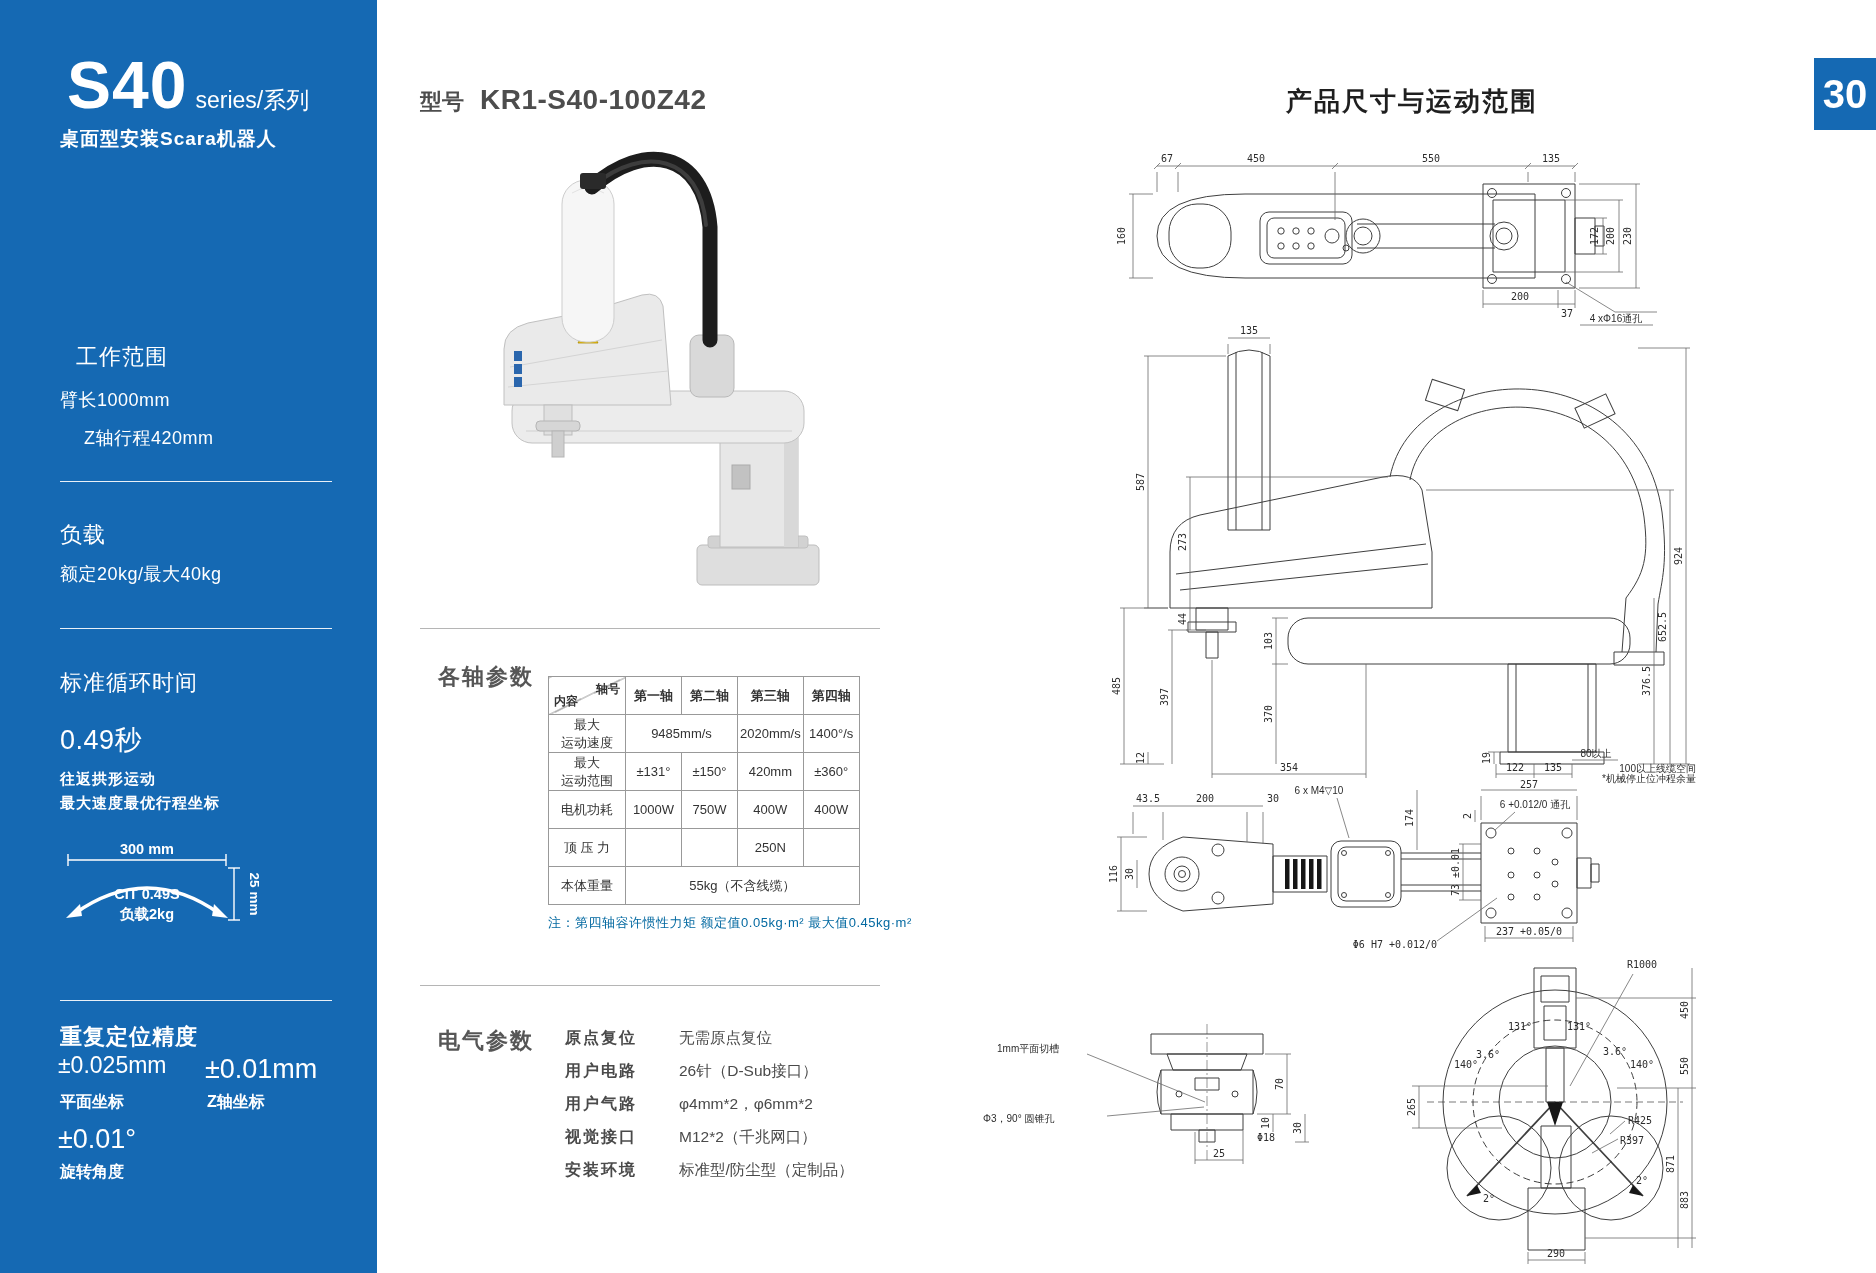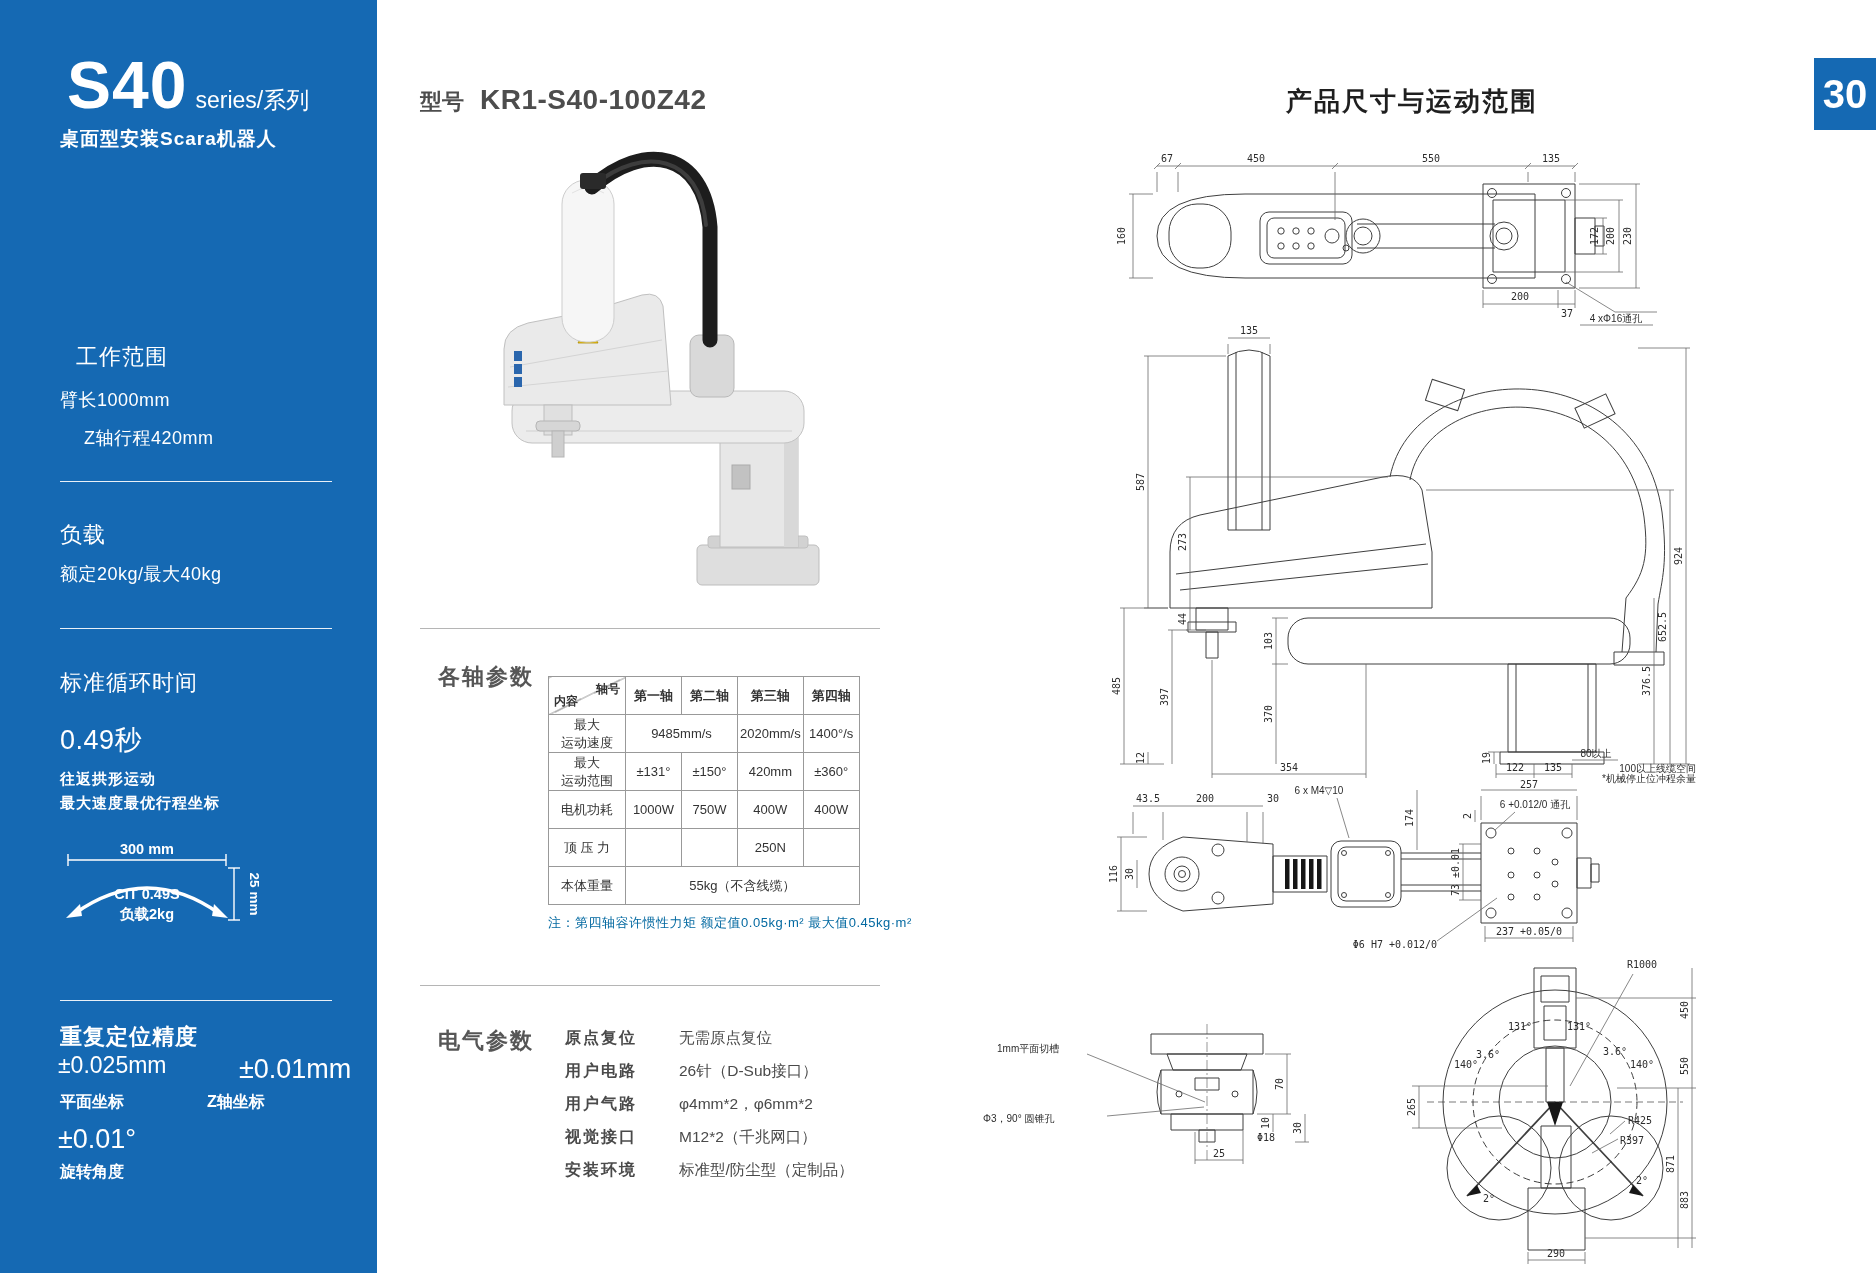--- a/index.html
+++ b/index.html
@@ -93,21 +93,21 @@
       <text x="89" y="12" fill="#fff" font-size="14.5" font-weight="bold" text-anchor="middle">300 mm</text>
       <text x="89" y="57" fill="#fff" font-size="14.5" font-weight="bold" text-anchor="middle">CIT 0.49S</text>
       <text x="89" y="77" fill="#fff" font-size="14.5" font-weight="bold" text-anchor="middle">负载2kg</text>
       <text transform="rotate(90 192,52)" x="192" y="52" fill="#fff" font-size="13.5" font-weight="bold" text-anchor="middle">25 mm</text>
     </svg>
     <div class="sdiv" style="top:1000px;"></div>
 
     <div class="abs sec-title" style="left:60px;top:1022px;font-weight:bold;">重复定位精度</div>
     <div class="abs prec-big" style="left:58px;top:1052px;">±0.025mm</div>
     <div class="abs prec-small" style="left:60px;top:1092px;">平面坐标</div>
-    <div class="abs prec-big" style="left:205px;top:1054px;font-size:27px;margin-left:34px;">±0.01mm</div>
+    <div class="abs prec-big" style="left:205px;top:1054px;font-size:27px;">±0.01mm</div>
     <div class="abs prec-small" style="left:207px;top:1092px;">Z轴坐标</div>
     <div class="abs prec-big" style="left:58px;top:1124px;font-size:27px;">±0.01°</div>
     <div class="abs prec-small" style="left:60px;top:1162px;">旋转角度</div>
   </div>
 
   <div class="model-row">
     <span class="model-label">型号</span>
     <span class="model-value">KR1-S40-100Z42</span>
   </div>
 

